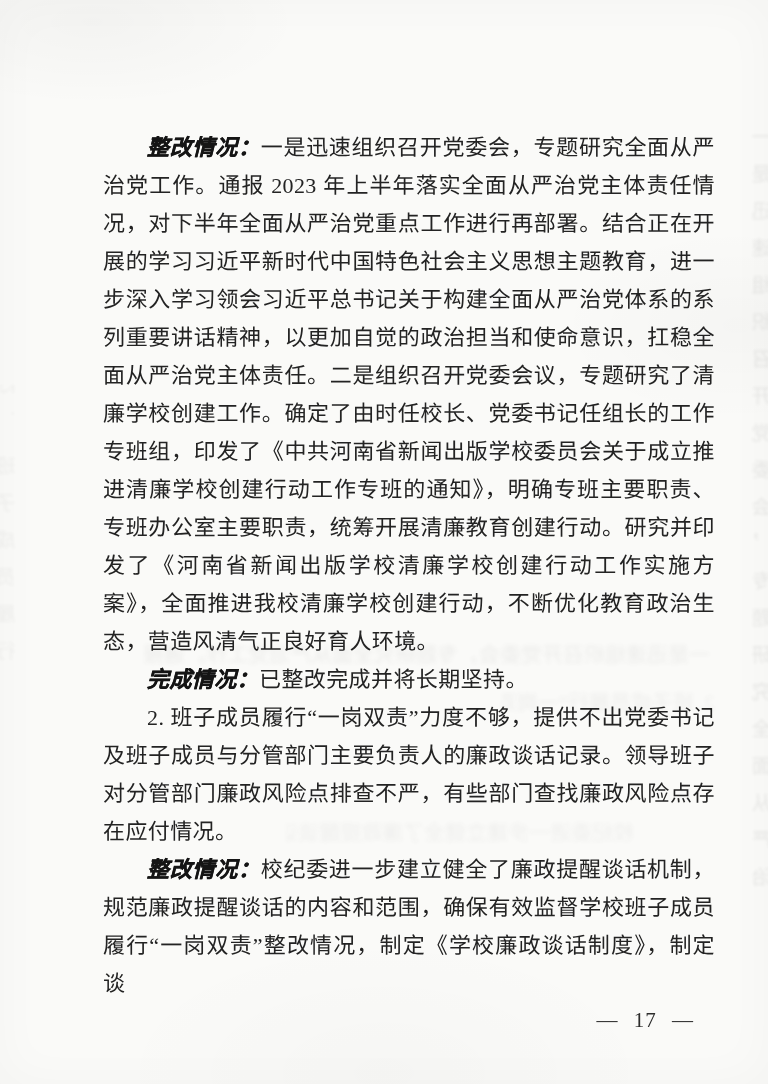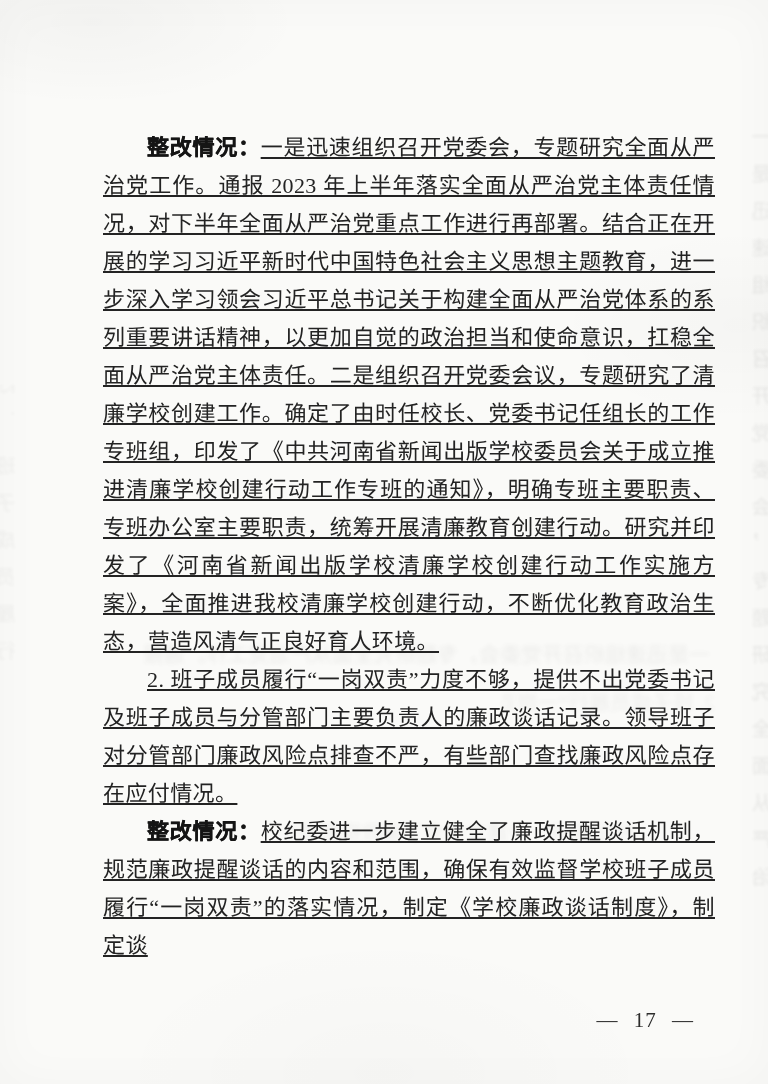--- a/index.html
+++ b/index.html
@@ -34,25 +34,25 @@
     text-align: justify;
     letter-spacing: 0.4px;
   }
   .para {
     margin: 0;
     text-indent: 2em;
   }
   .plabel {
     font-weight: 700;
     color: #151515;
+    font-style: italic;
     -webkit-text-stroke: 0.4px #151515;
   }
   .ptext {
     color: #232323;
-    text-decoration: underline;
   }
 
   
   .pagenum {
     position: absolute;
     top: 1008px;
     right: 74px;
     font-size: 21px;
     line-height: 24px;
     word-spacing: 9px;
@@ -103,22 +103,23 @@
   <div class="bleed bleed-a">一是迅速组织召开党委会，专题研究全面从严治党工作。通报 2023 年上半年落实全面从严治党主体责任情况，对下半年全面从严治党重点工作进行再部署。结合正在开展的学习习近平新时代中国特色社会主义思想主题教育，进一步深入学习领会习近平总书记关于构建全面从严治党体系的系列重要讲话精神，以更加自觉的政治担当和使命意识，扛稳全面从严治党主体责任。二是组织召开党委会议，专题研究了清廉学校创建工作。确定了由时任校长、党委书记任组长的工作专班组，印发了《中共河南省新闻出版学校委员会关于成立推进清廉学校创建行动工作专班的通知》，明确专班主要职责、专班办公室主要职责，统筹开展清廉教育创建行动。研究并印发了《河南省新闻出版学校清廉学校创建行动工作实施方案》，全面推进我校清廉学校创建行动，不断优化教育政治生态，营造风清气正良好育人环境。</div>
   <div class="bleed bleed-b">2. 班子成员履行“一岗双责”力度不够，提供不出党委书记及班子成员与分管部门主要负责人的廉政谈话记录。领导班子对分管部门廉政风险点排查不严，有些部门查找廉政风险点存在应付情况。</div>
   <div class="bleed bleed-c">校纪委进一步建立健全了廉政提醒谈话机制，规范廉政提醒谈话的内容和范围，确保有效监督学校班子成员履行“一岗双责”的落实情况，制定《学校廉政谈话制度》，制定谈</div>
   <div class="bleed-v bleed-v-right">一是迅速组织召开党委会，专题研究全面从严治党工作。通报 2023 年上半年落实全面从严治党主体责任情况，对下半年全面从严治党重点工作进行再部署。结合正在开展的学习习近平新时代中国特色社会主义思想主题教育，进一步深入学习领会习近平总书记关于构建全面从严治党体系的系列重要讲话精神，以更加自觉的政治担当和使命意识，扛稳全面从严治党主体责任。二是组织召开党委会议，专题研究了清廉学校创建工作。确定了由时任校长、党委书记任组长的工作专班组，印发了《中共河南省新闻出版学校委员会关于成立推进清廉学校创建行动工作专班的通知》，明确专班主要职责、专班办公室主要职责，统筹开展清廉教育创建行动。研究并印发了《河南省新闻出版学校清廉学校创建行动工作实施方案》，全面推进我校清廉学校创建行动，不断优化教育政治生态，营造风清气正良好育人环境。</div>
   <div class="bleed-v bleed-v-left">2. 班子成员履行“一岗双责”力度不够，提供不出党委书记及班子成员与分管部门主要负责人的廉政谈话记录。领导班子对分管部门廉政风险点排查不严，有些部门查找廉政风险点存在应付情况。</div>
 
   <div class="doc-body">
 
     <p class="para"><span class="plabel">整改情况：</span><span class="ptext">一是迅速组织召开党委会，专题研究全面从严治党工作。通报 2023 年上半年落实全面从严治党主体责任情况，对下半年全面从严治党重点工作进行再部署。结合正在开展的学习习近平新时代中国特色社会主义思想主题教育，进一步深入学习领会习近平总书记关于构建全面从严治党体系的系列重要讲话精神，以更加自觉的政治担当和使命意识，扛稳全面从严治党主体责任。二是组织召开党委会议，专题研究了清廉学校创建工作。确定了由时任校长、党委书记任组长的工作专班组，印发了《中共河南省新闻出版学校委员会关于成立推进清廉学校创建行动工作专班的通知》，明确专班主要职责、专班办公室主要职责，统筹开展清廉教育创建行动。研究并印发了《河南省新闻出版学校清廉学校创建行动工作实施方案》，全面推进我校清廉学校创建行动，不断优化教育政治生态，营造风清气正良好育人环境。</span></p>
 
+    <p class="para"><span class="plabel">完成情况：</span><span class="ptext">已整改完成并将长期坚持。</span></p>
 
     <p class="para"><span class="ptext">2. 班子成员履行“一岗双责”力度不够，提供不出党委书记及班子成员与分管部门主要负责人的廉政谈话记录。领导班子对分管部门廉政风险点排查不严，有些部门查找廉政风险点存在应付情况。</span></p>
 
-    <p class="para"><span class="plabel">整改情况：</span><span class="ptext">校纪委进一步建立健全了廉政提醒谈话机制，规范廉政提醒谈话的内容和范围，确保有效监督学校班子成员履行“一岗双责”的落实情况，制定《学校廉政谈话制度》，制定谈</span></p>
+    <p class="para"><span class="plabel">整改情况：</span><span class="ptext">校纪委进一步建立健全了廉政提醒谈话机制，规范廉政提醒谈话的内容和范围，确保有效监督学校班子成员履行“一岗双责”整改情况，制定《学校廉政谈话制度》，制定谈</span></p>
 
   </div>
 
   <div class="pagenum">— 17 —</div>
 
 </div>
 
 </body></html>

